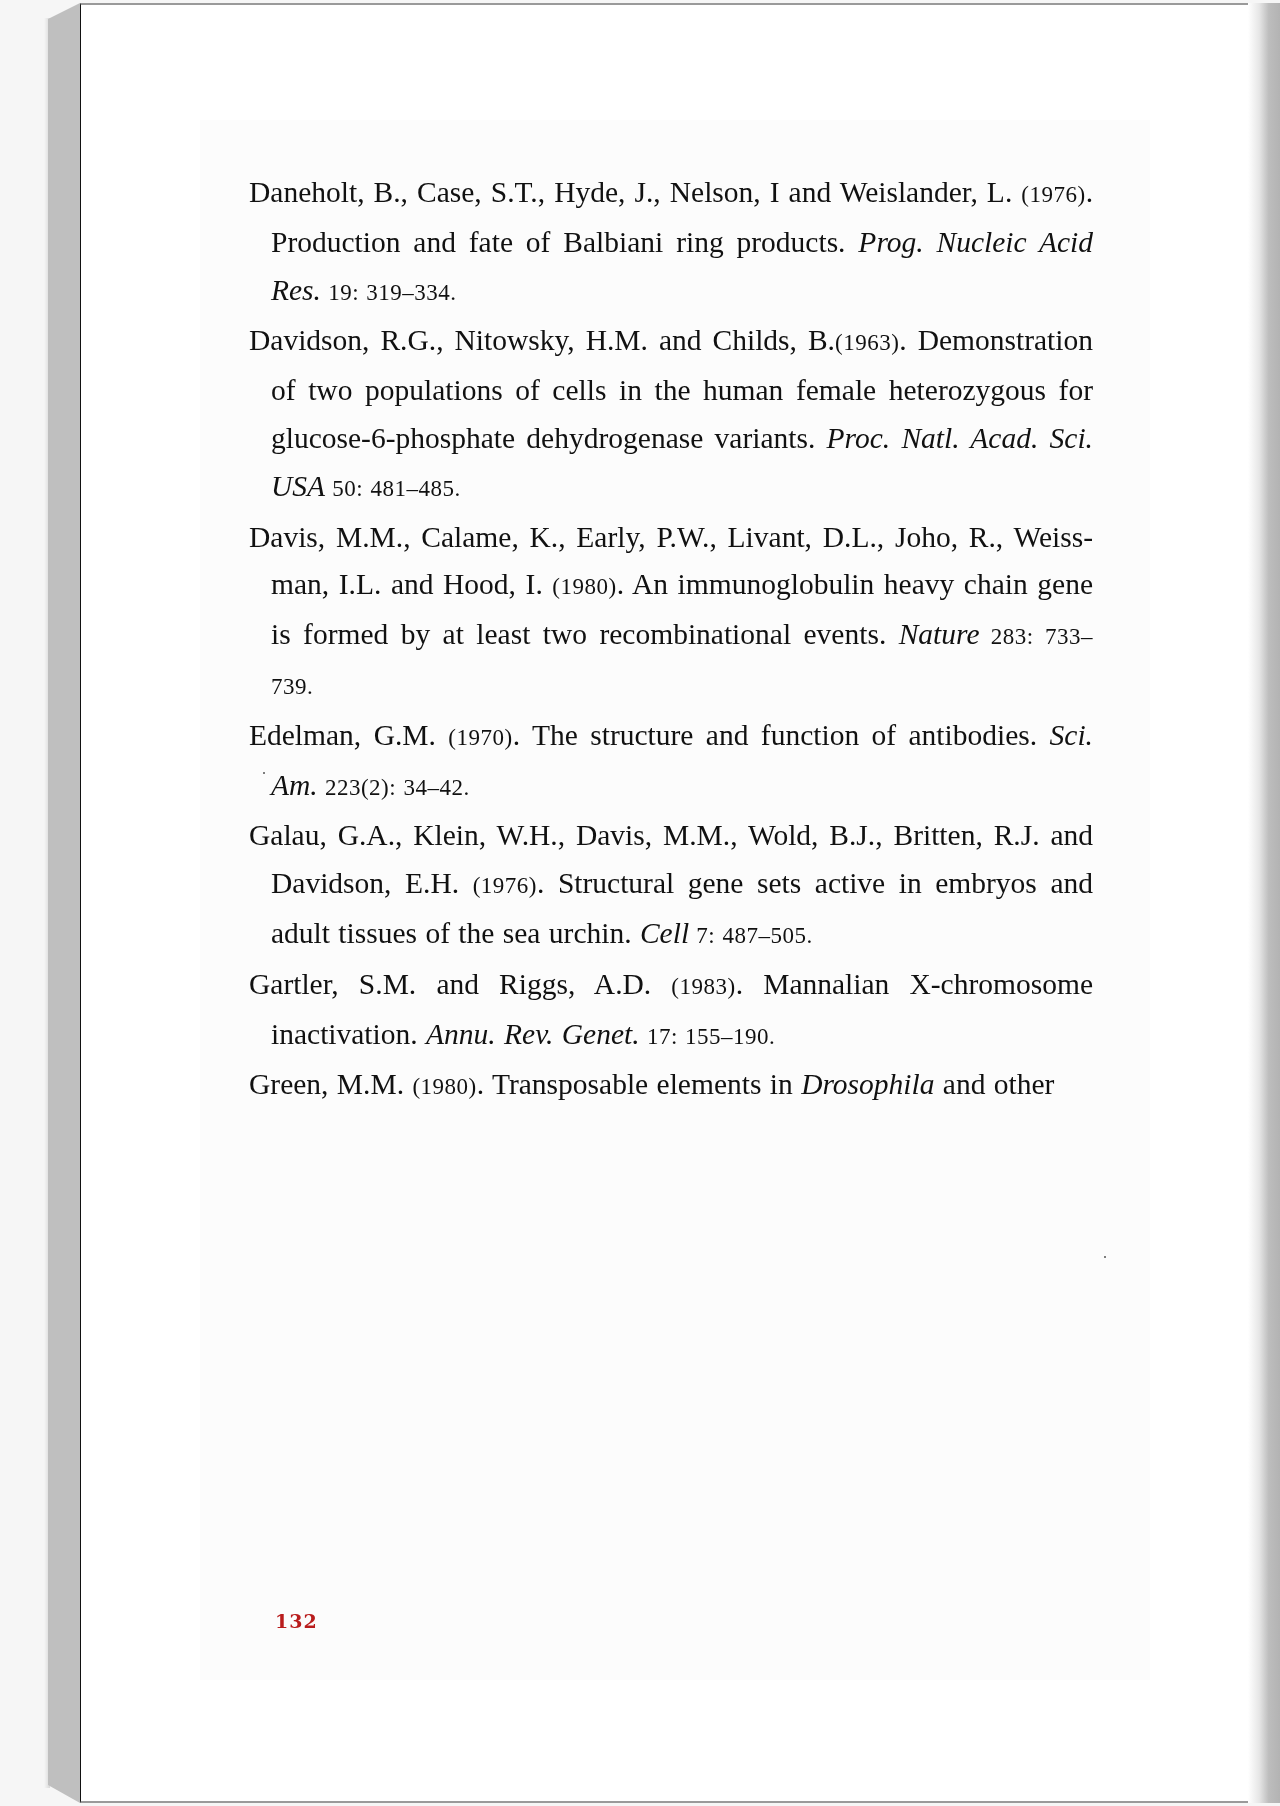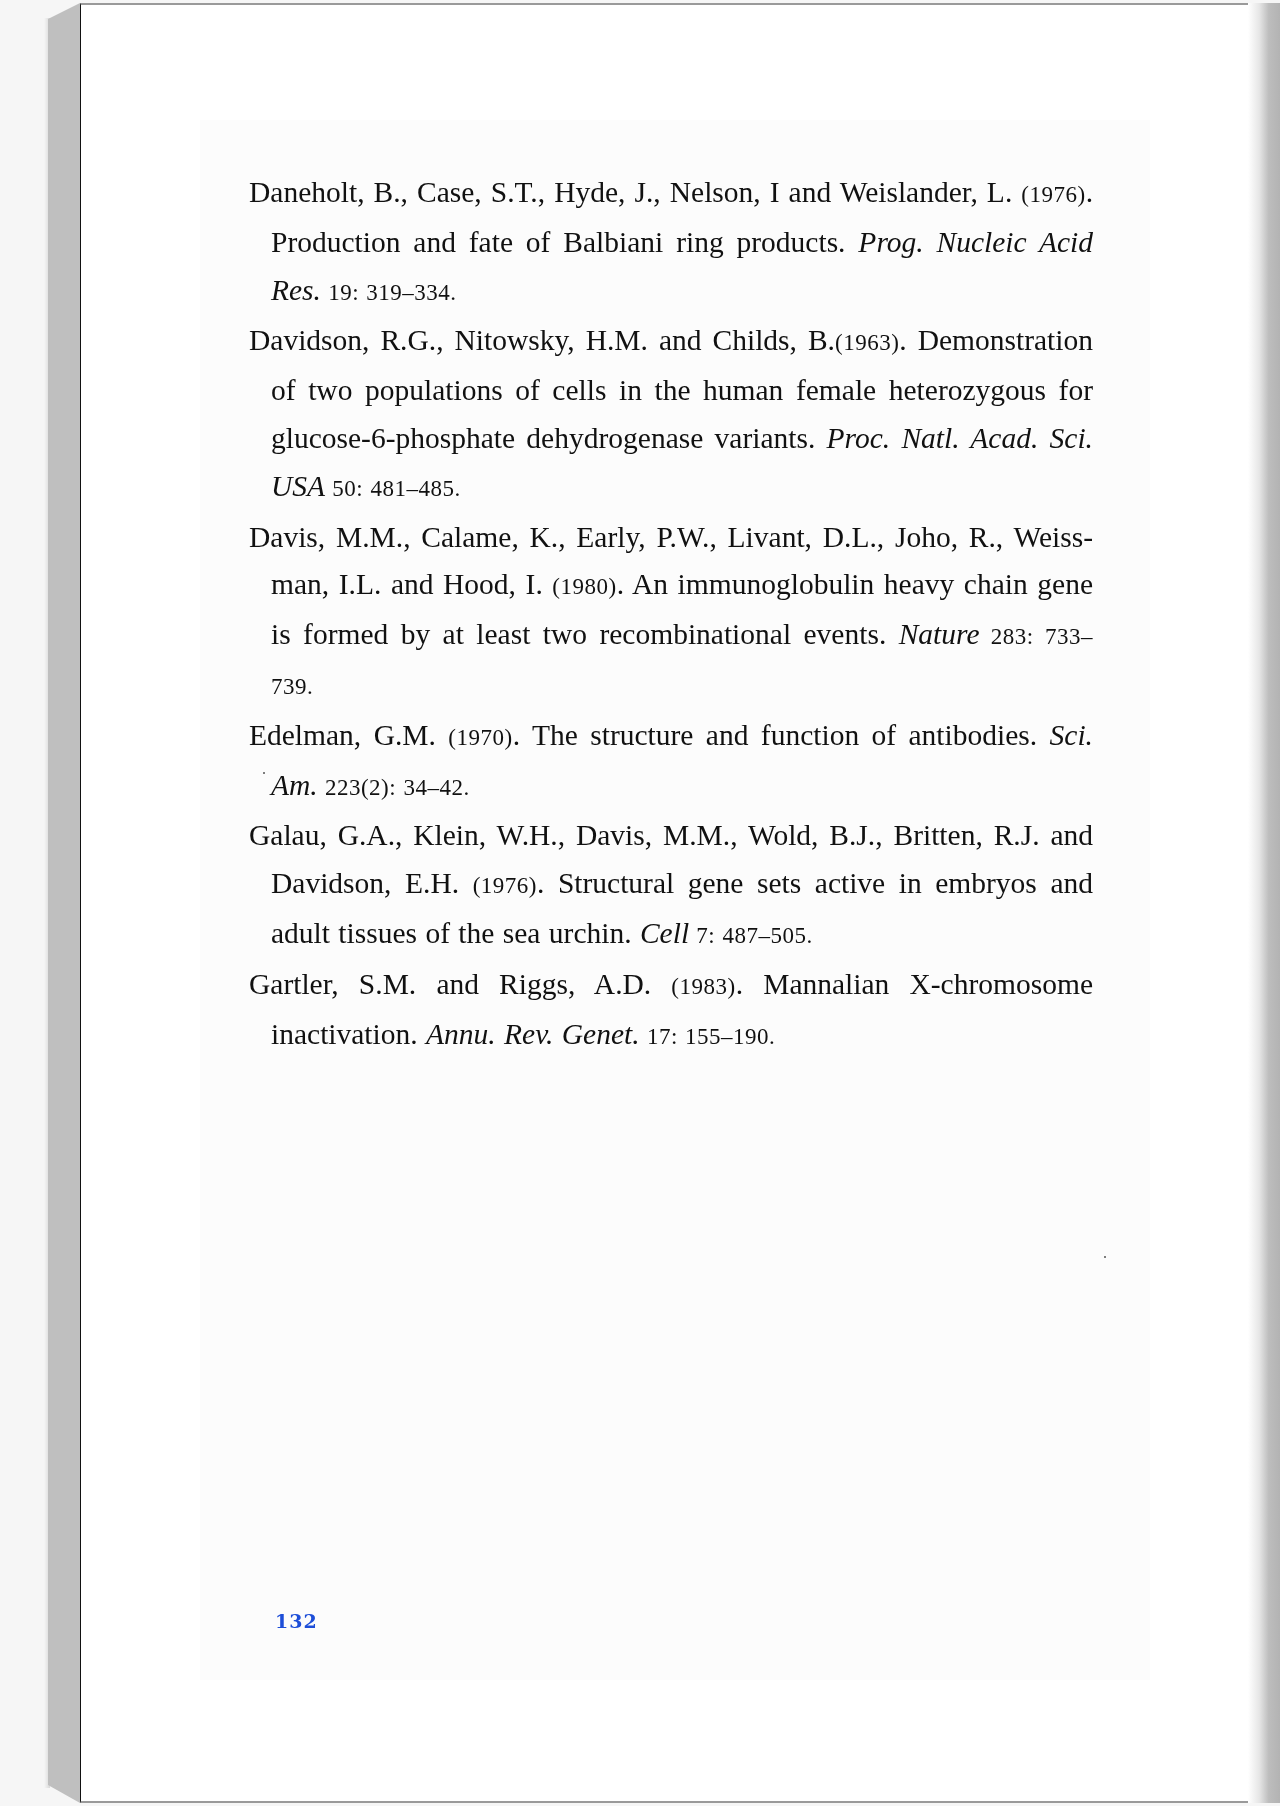--- a/index.html
+++ b/index.html
@@ -80,21 +80,21 @@
     letter-spacing: 0.5px;
   }
 
   .page-number {
     position: absolute;
     left: 275px;
     top: 1610px;
     font-family: "DejaVu Serif", serif;
     font-weight: bold;
     font-size: 19px;
-    color: #1d4ed8;
+    color: #b91c1c;
     letter-spacing: 1px;
   }
   .speck {
     position: absolute;
     width: 2px; height: 2px;
     background: #555;
     border-radius: 50%;
   }
 </style>
 </head>
@@ -107,19 +107,20 @@
   <div class="page-right-shade"></div>
   <div class="scan-area"></div>
 
   <div class="refs">
     <p class="ref"><span>Daneholt, B., Case, S.T., Hyde, J., Nelson, I and Weislander, L. </span><span class="num">(1976)</span><span>. Production and fate of Balbiani ring products. </span><span class="it">Prog. Nucleic Acid Res.</span><span class="num"> 19: 319–334.</span></p>
     <p class="ref"><span>Davidson, R.G., Nitowsky, H.M. and Childs, B.</span><span class="num">(1963)</span><span>. Demonstration of two populations of cells in the human female heterozygous for glucose-6-phosphate dehydrogenase variants. </span><span class="it">Proc. Natl. Acad. Sci. USA</span><span class="num"> 50: 481–485.</span></p>
     <p class="ref"><span>Davis, M.M., Calame, K., Early, P.W., Livant, D.L., Joho, R., Weiss­man, I.L. and Hood, I. </span><span class="num">(1980)</span><span>. An immunoglobulin heavy chain gene is formed by at least two recombinational events. </span><span class="it">Nature</span><span class="num"> 283: 733–739.</span></p>
     <p class="ref"><span>Edelman, G.M. </span><span class="num">(1970)</span><span>. The structure and function of antibodies. </span><span class="it">Sci. Am.</span><span class="num"> 223(2): 34–42.</span></p>
     <p class="ref"><span>Galau, G.A., Klein, W.H., Davis, M.M., Wold, B.J., Britten, R.J. and Davidson, E.H. </span><span class="num">(1976)</span><span>. Structural gene sets active in embryos and adult tissues of the sea urchin. </span><span class="it">Cell</span><span class="num"> 7: 487–505.</span></p>
     <p class="ref"><span>Gartler, S.M. and Riggs, A.D. </span><span class="num">(1983)</span><span>. Mannalian X-chromosome inactivation. </span><span class="it">Annu. Rev. Genet.</span><span class="num"> 17: 155–190.</span></p>
+    <p class="ref"><span>Green, M.M. </span><span class="num">(1980)</span><span>. Transposable elements in </span><span class="it">Drosophila</span><span> and other</span></p>
   </div>
 
   <div class="page-number">132</div>
 
   <div class="speck" style="left:263px; top:772px;"></div>
   <div class="speck" style="left:1104px; top:1256px;"></div>
 </div>
 
 </body></html>

